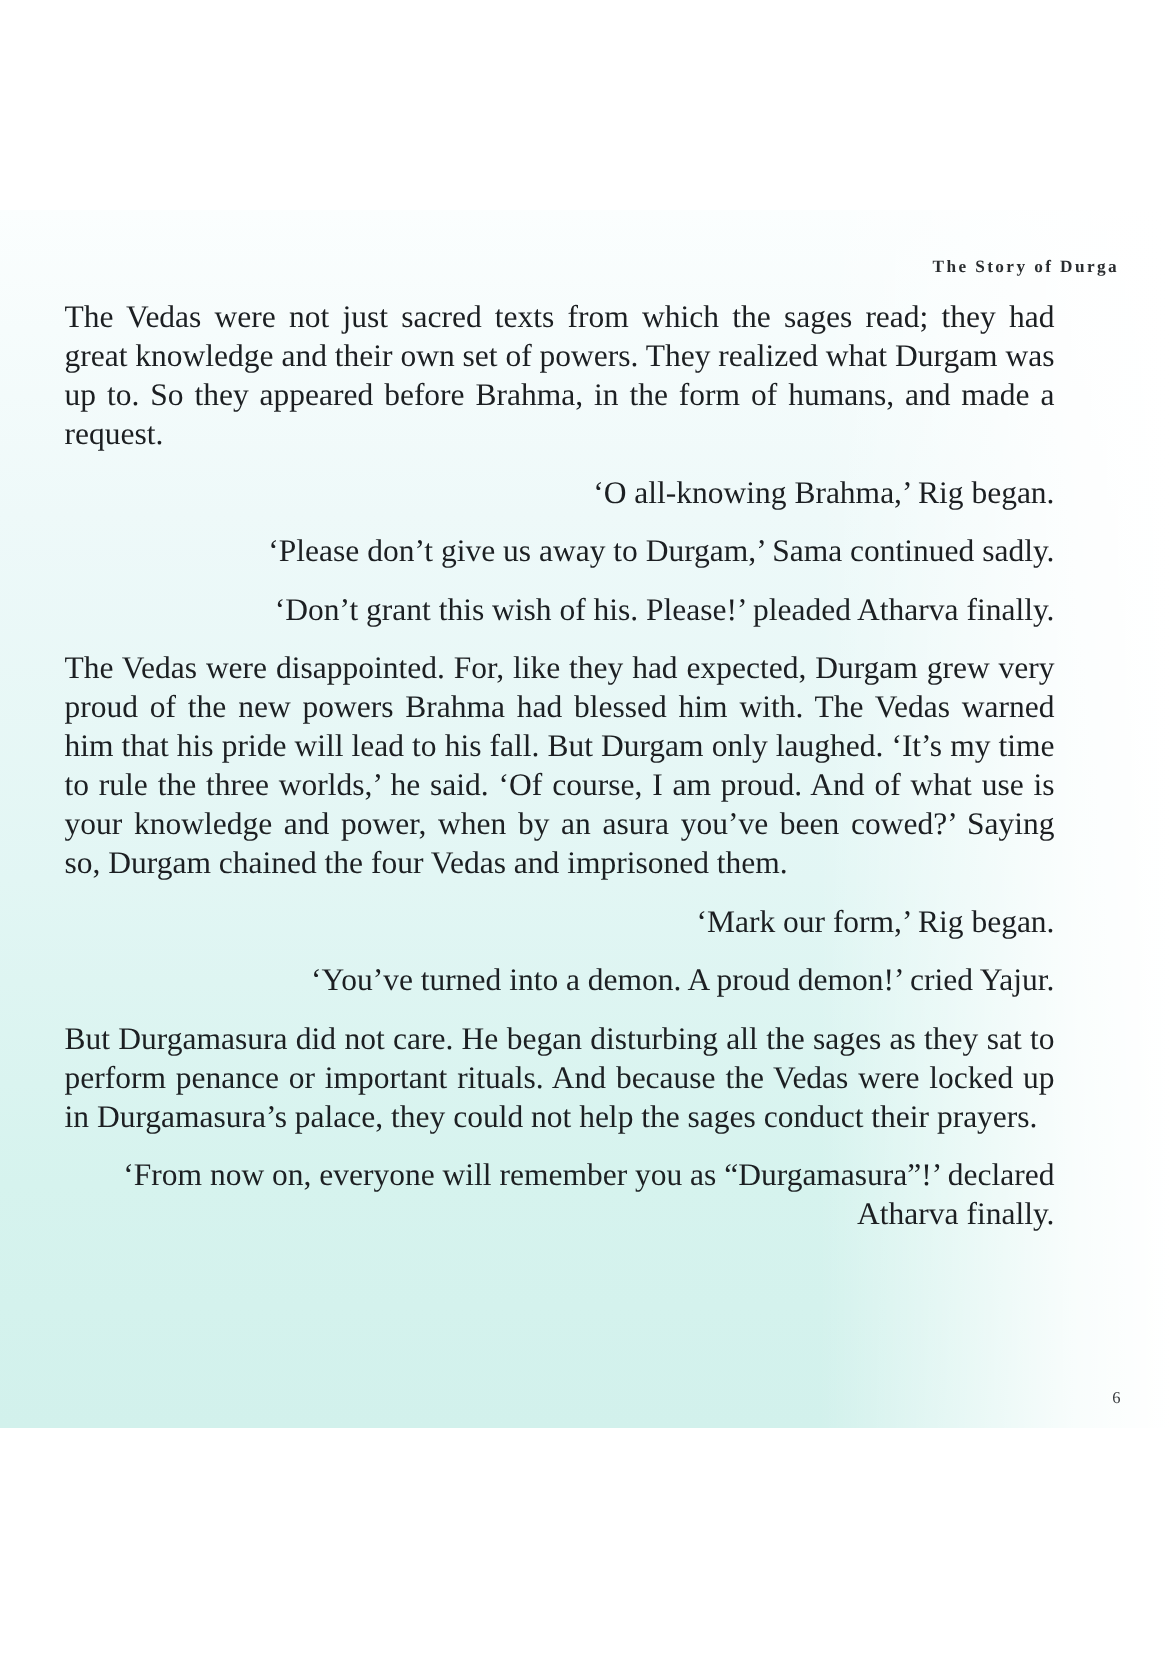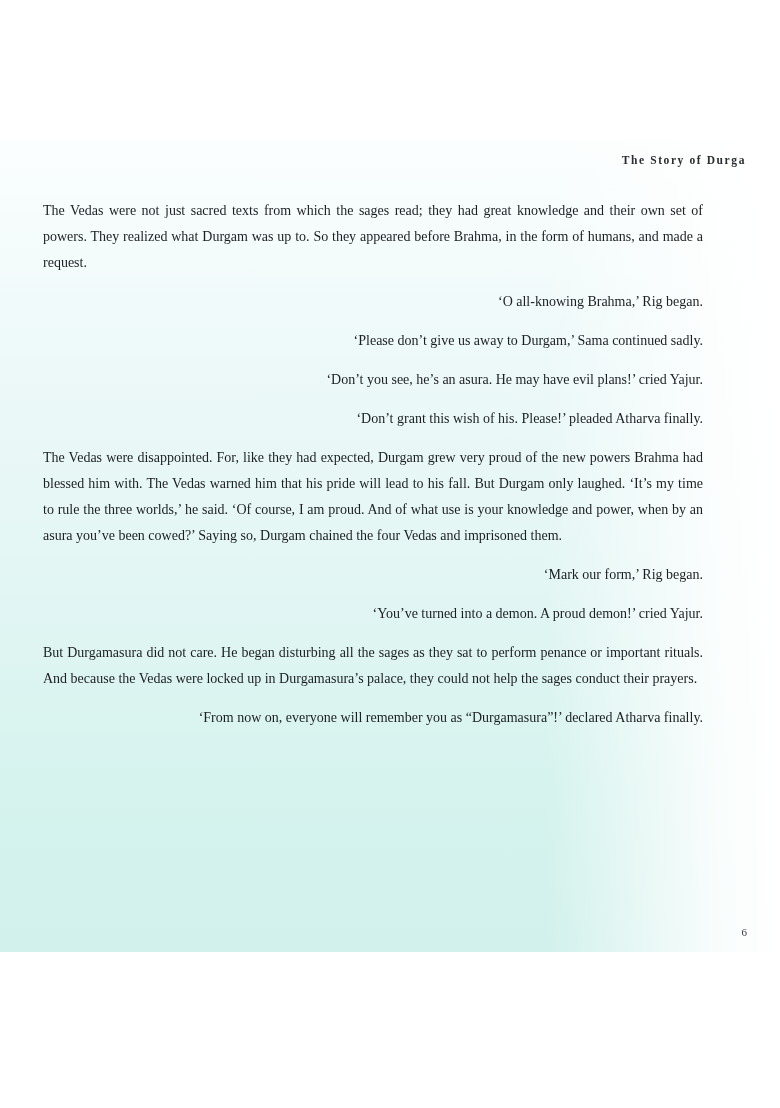--- a/index.html
+++ b/index.html
@@ -21,35 +21,35 @@
     top: 140px;
     width: 780px;
     height: 812px;
     background:
       linear-gradient(to right, rgba(255,255,255,0) 0%, rgba(255,255,255,0) 70%, rgba(255,255,255,0.85) 92%, #ffffff 100%),
       linear-gradient(to bottom, #fbfefe 0%, #eef9f9 25%, #e2f6f4 55%, #d6f3ee 80%, #d2f1ec 100%);
   }
   .running-head {
     position: absolute;
     right: 34px;
-    top: 14px;
+    top: 32px;
     font-size: 11.5px;
     letter-spacing: 1.6px;
     color: #2a2d30;
     font-weight: 600;
   }
   .body-text {
     position: absolute;
     left: 43px;
     top: 58px;
     width: 660px;
   }
   .para {
     margin: 0 0 13px 0;
-    font-size: 14px;
+    font-size: 21px;
     line-height: 26px;
     text-align: justify;
     color: #1c1f22;
   }
   .para.short {
     text-align: right;
   }
   .page-number {
     position: absolute;
     right: 33px;
@@ -61,21 +61,20 @@
 </head>
 <body>
 
 <div class="page">
   <div class="running-head">The Story of Durga</div>
 
   <div class="body-text">
     <p class="para">The Vedas were not just sacred texts from which the sages read; they had great knowledge and their own set of powers. They realized what Durgam was up to. So they appeared before Brahma, in the form of humans, and made a request.</p>
     <p class="para short">‘O all-knowing Brahma,’ Rig began.</p>
     <p class="para short">‘Please don’t give us away to Durgam,’ Sama continued sadly.</p>
-    <p class="para short">‘Don’t you see, he’s an asura. He may have evil plans!’ cried Yajur.</p>
     <p class="para short">‘Don’t grant this wish of his. Please!’ pleaded Atharva finally.</p>
     <p class="para">The Vedas were disappointed. For, like they had expected, Durgam grew very proud of the new powers Brahma had blessed him with. The Vedas warned him that his pride will lead to his fall. But Durgam only laughed. ‘It’s my time to rule the three worlds,’ he said. ‘Of course, I am proud. And of what use is your knowledge and power, when by an asura you’ve been cowed?’ Saying so, Durgam chained the four Vedas and imprisoned them.</p>
     <p class="para short">‘Mark our form,’ Rig began.</p>
     <p class="para short">‘You’ve turned into a demon. A proud demon!’ cried Yajur.</p>
     <p class="para">But Durgamasura did not care. He began disturbing all the sages as they sat to perform penance or important rituals. And because the Vedas were locked up in Durgamasura’s palace, they could not help the sages conduct their prayers.</p>
     <p class="para short">‘From now on, everyone will remember you as “Durgamasura”!’ declared Atharva finally.</p>
   </div>
 
   <div class="page-number">6</div>
 </div>

